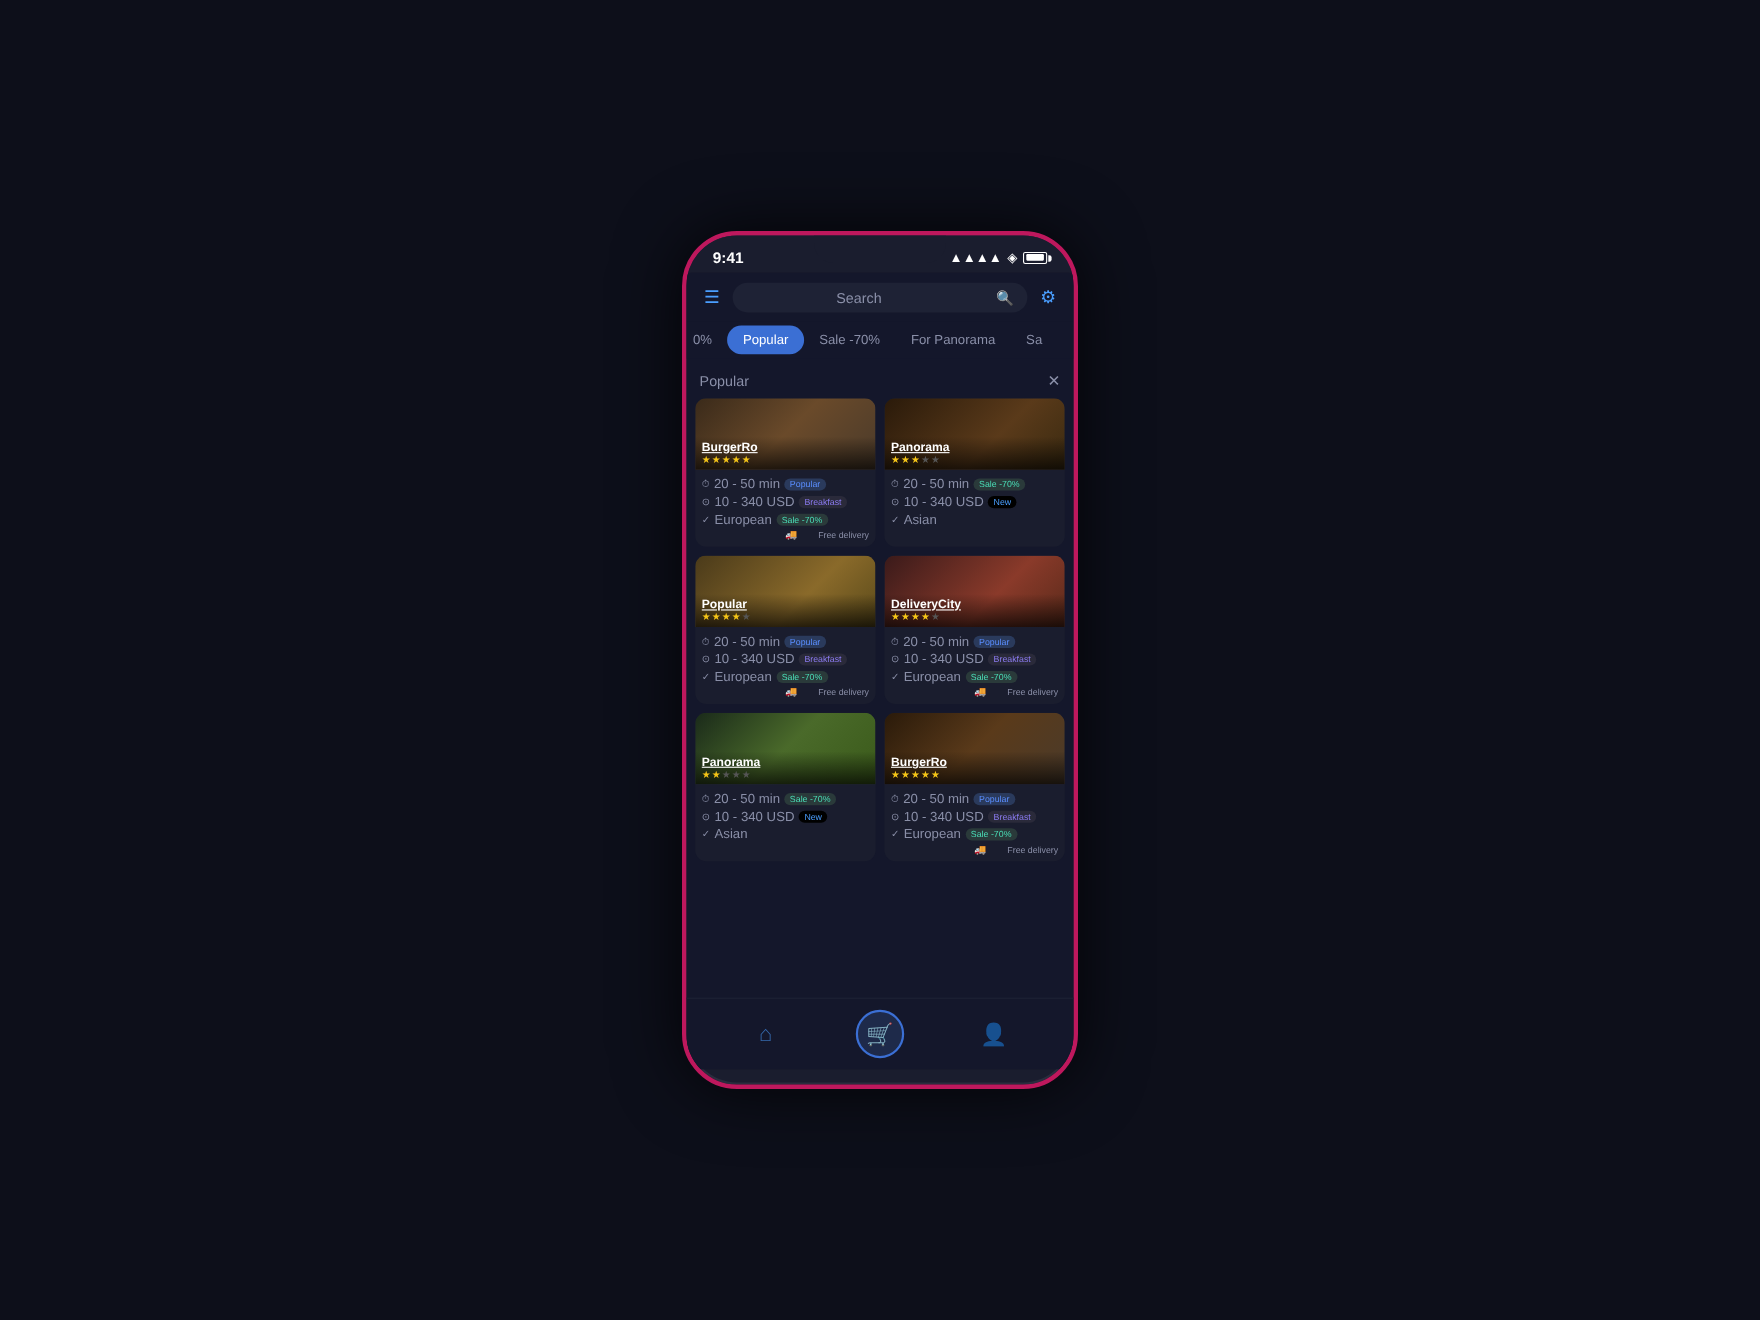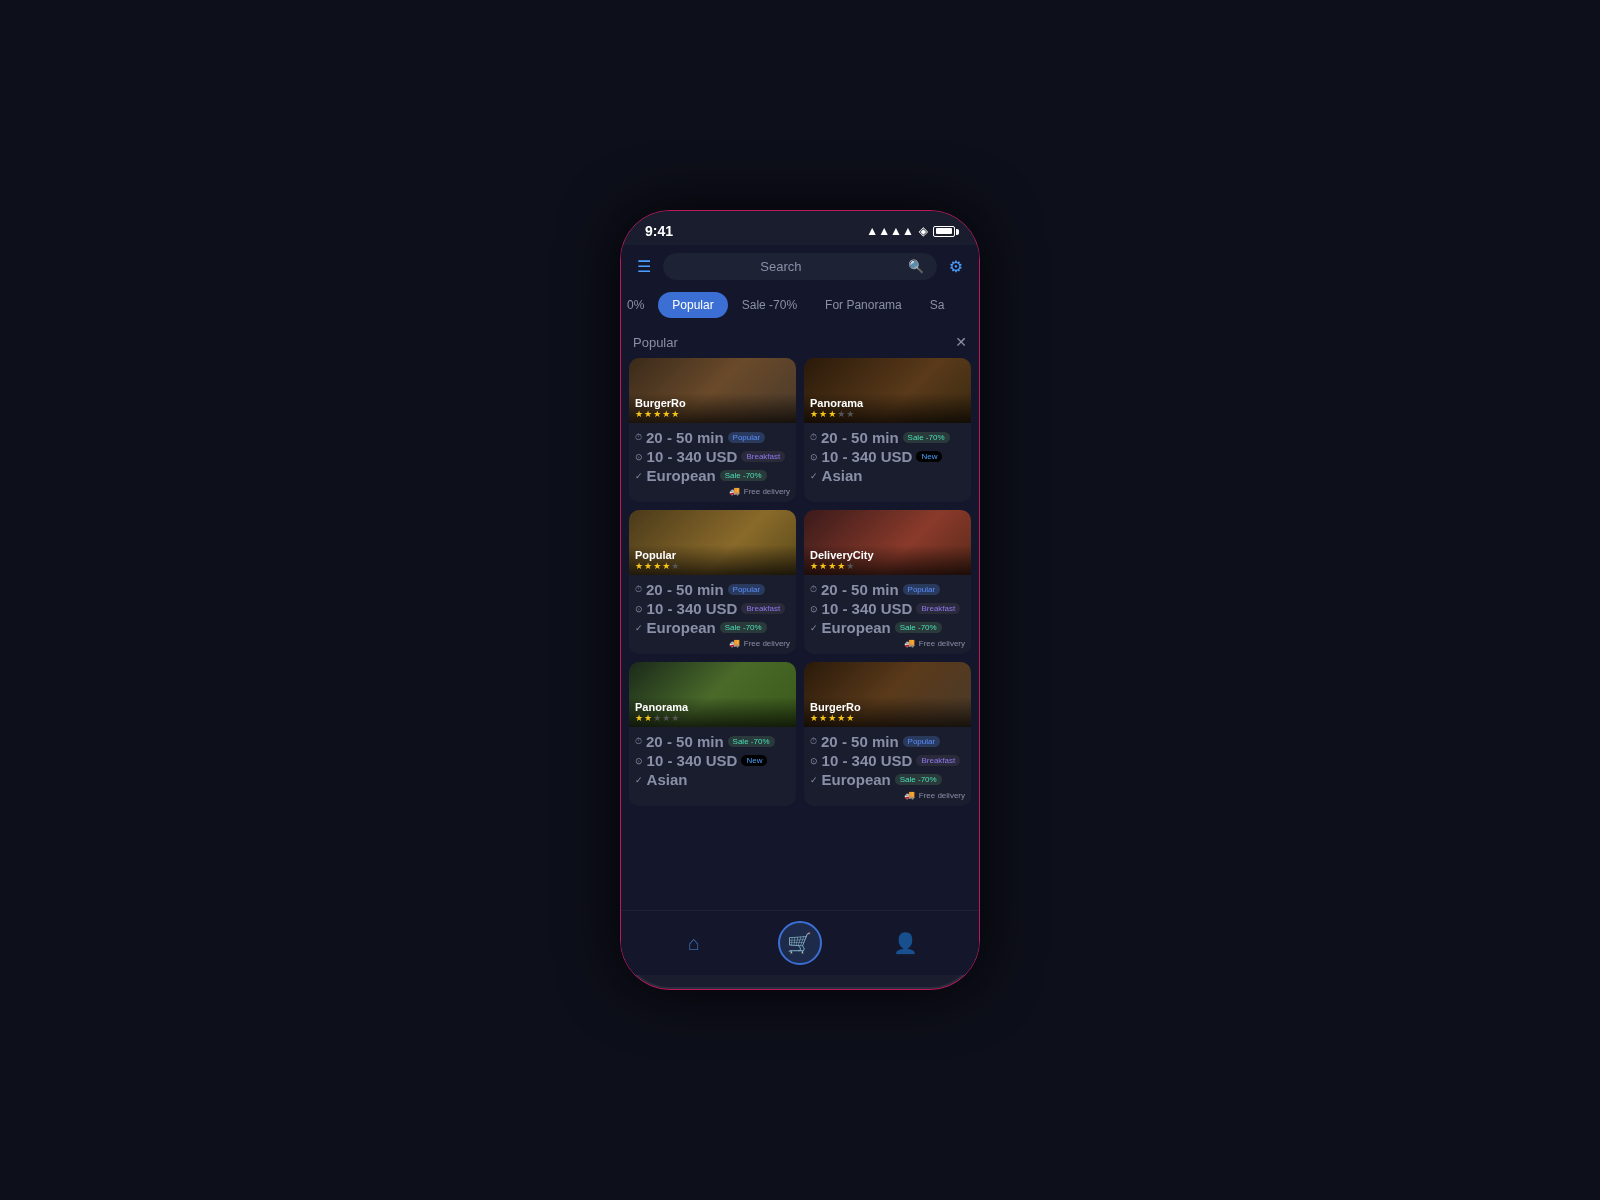--- a/index.html
+++ b/index.html
@@ -22,21 +22,21 @@
       height: 100%;
       gap: 80px;
     }
 
     
     .phone-shell {
       width: 360px;
       height: 780px;
       background: #1a1d2e;
       border-radius: 50px;
-      border: 1px solid #be185d;
+      border: 4px solid #be185d;
       position: relative;
       box-shadow: 0 0 60px rgba(0,0,0,0.8), inset 0 0 0 2px #2a2d3e;
       overflow: hidden;
       flex-shrink: 0;
     }
 
     
     .status-bar {
       display: flex;
       justify-content: space-between;
@@ -200,20 +200,21 @@
       bottom: 0;
       left: 0;
       right: 0;
       background: linear-gradient(transparent, rgba(0,0,0,0.7));
       padding: 4px 6px;
     }
     .card-name {
       color: #fff;
       font-size: 11px;
       font-weight: 600;
+      text-decoration: underline;
     }
     .card-stars {
       color: #f5c518;
       font-size: 9px;
       letter-spacing: 1px;
     }
     .card-stars .empty-star { color: #555; }
 
     .card-info {
       padding: 6px 6px 6px;
@@ -223,22 +224,21 @@
       align-items: center;
       gap: 4px;
       margin-bottom: 2px;
     }
     .detail-icon {
       color: #8a8fa8;
       font-size: 9px;
     }
     .detail-text {
       color: #8a8fa8;
-      font-size: 15px;
-      font-weight: bold;
+      font-size: 12px;
     }
     .badge {
       padding: 1px 5px;
       border-radius: 8px;
       font-size: 8px;
       font-weight: 500;
     }
     .badge-popular { background: #2a3a5c; color: #5a8eff; }
     .badge-sale { background: #2a3a3a; color: #4adfb8; }
     .badge-new { background: #000000; color: #4a9eff; }
@@ -247,20 +247,21 @@
     .free-delivery-row {
       display: flex;
       align-items: center;
       justify-content: flex-end;
       gap: 3px;
       margin-top: 2px;
     }
     .free-delivery-text {
       color: #8a8fa8;
       font-size: 8px;
+      margin-left: 16px;
     }
 
     
     .bottom-nav {
       display: flex;
       justify-content: space-around;
       align-items: center;
       padding: 10px 20px;
       background: #14172b;
       border-top: 1px solid #1e2235;

